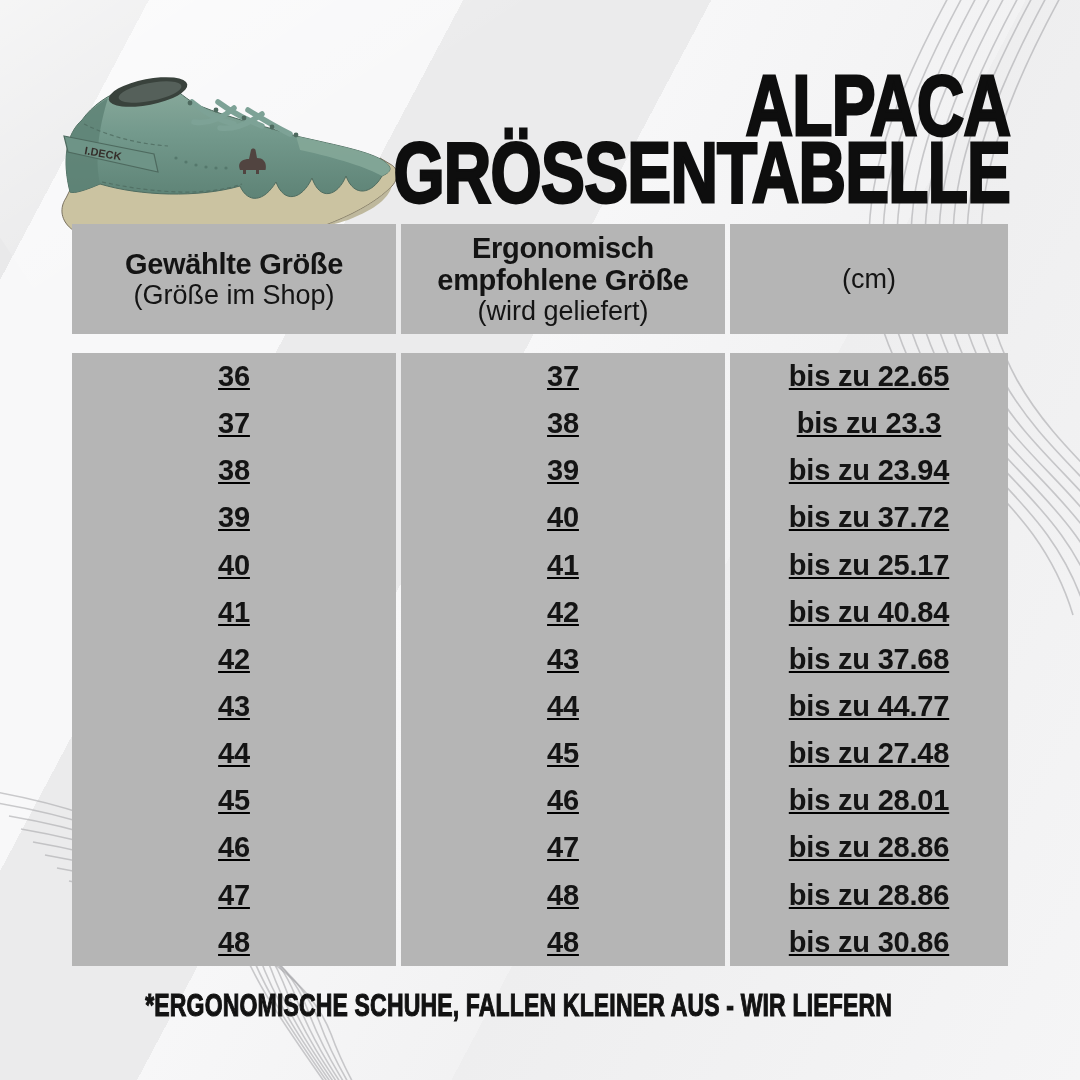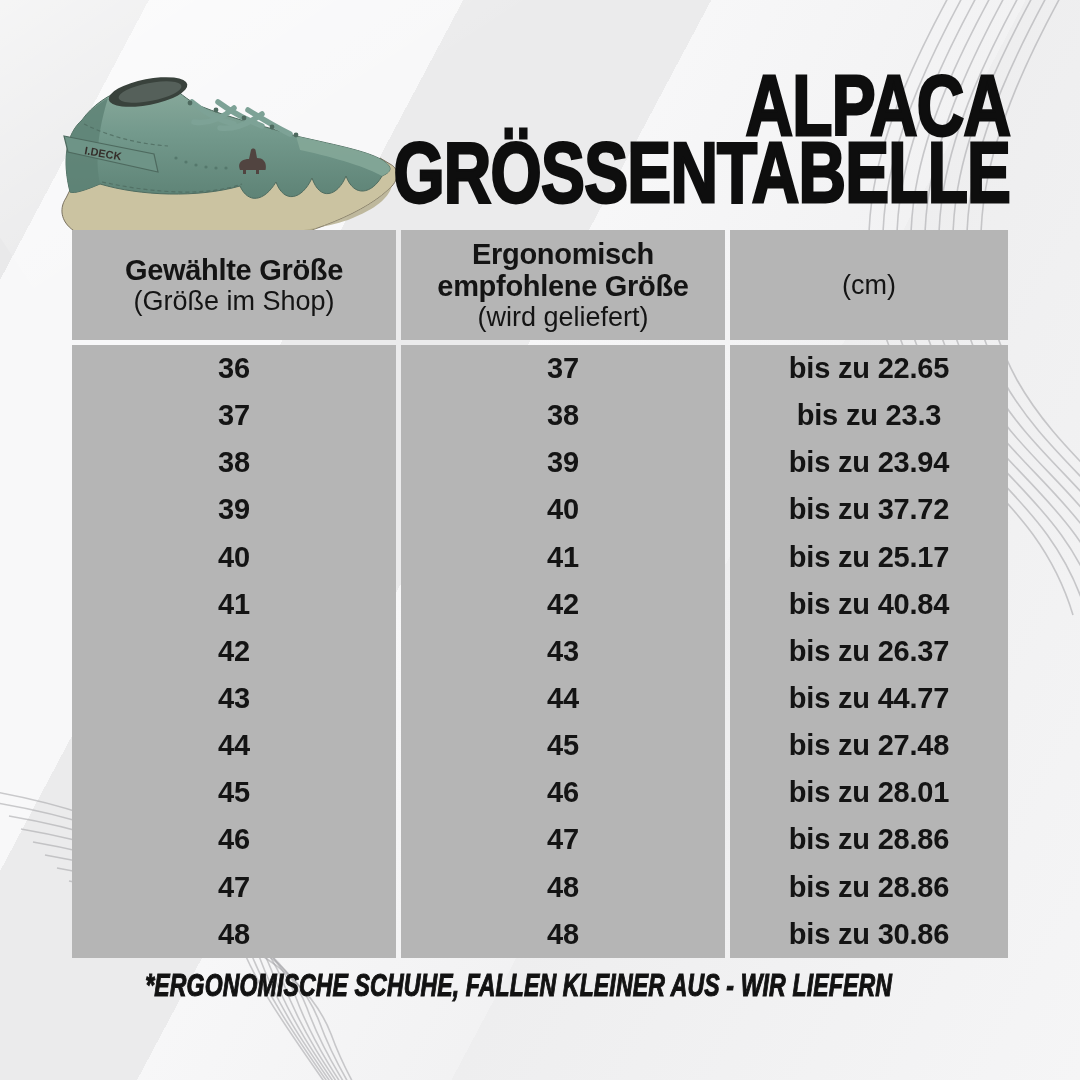--- a/index.html
+++ b/index.html
@@ -32,37 +32,37 @@
     position:absolute;top:72px;right:70px;text-align:right;
     color:#0e0e0e;font-weight:bold;font-size:86px;line-height:67px;
     letter-spacing:-1px;
     -webkit-text-stroke:2.8px #0e0e0e;
     transform:scaleX(0.765);transform-origin:top right;
     white-space:nowrap;
   }
   
   .shoe{position:absolute;left:48px;top:40px;width:360px;height:212px;}
   
-  .size-table{position:absolute;left:72px;top:230px;width:936px;}
+  .size-table{position:absolute;left:72px;top:224px;width:936px;}
   .thead,.tbody{display:grid;grid-template-columns:324px 324px 278px;column-gap:5px;}
   .hcell{
     background:#b5b5b5;height:110px;display:flex;flex-direction:column;
     align-items:center;justify-content:center;text-align:center;color:#141414;
     padding:0 8px;box-sizing:border-box;
   }
   .htitle{font-weight:bold;font-size:29px;line-height:32px;letter-spacing:-0.3px;}
   .hsub{font-weight:normal;font-size:27px;line-height:31px;}
-  .tbody{margin-top:5px;}
+  .tbody{margin-top:19px;text-decoration:underline;}
   .bcol{
     background:#b5b5b5;height:613px;display:flex;flex-direction:column;
     justify-content:space-around;align-items:center;color:#141414;
   }
   .cell{font-size:29px;font-weight:600;line-height:1;letter-spacing:-0.2px;}
   
-  .footnote{position:absolute;left:0;top:966px;width:993px;text-align:center;color:#121212;font-style:italic;}
+  .footnote{position:absolute;left:0;top:986px;width:993px;text-align:center;color:#121212;}
   .footnote .fline{
     display:inline-block;font-weight:bold;font-size:32px;line-height:39px;
     -webkit-text-stroke:1.1px #121212;letter-spacing:0.2px;
     transform:scaleX(0.72);transform-origin:center;white-space:nowrap;
   }
 </style>
 </head>
 <body>
 
 <div class="bg-bands"></div>
@@ -225,21 +225,21 @@
         <div class="cell">48</div>
         <div class="cell">48</div>
       </div>
     <div class="bcol">
         <div class="cell">bis zu 22.65</div>
         <div class="cell">bis zu 23.3</div>
         <div class="cell">bis zu 23.94</div>
         <div class="cell">bis zu 37.72</div>
         <div class="cell">bis zu 25.17</div>
         <div class="cell">bis zu 40.84</div>
-        <div class="cell">bis zu 26.37</div>
+        <div class="cell">bis zu 37.68</div>
         <div class="cell">bis zu 44.77</div>
         <div class="cell">bis zu 27.48</div>
         <div class="cell">bis zu 28.01</div>
         <div class="cell">bis zu 28.86</div>
         <div class="cell">bis zu 28.86</div>
         <div class="cell">bis zu 30.86</div>
       </div>
   </div>
 </div>
 

